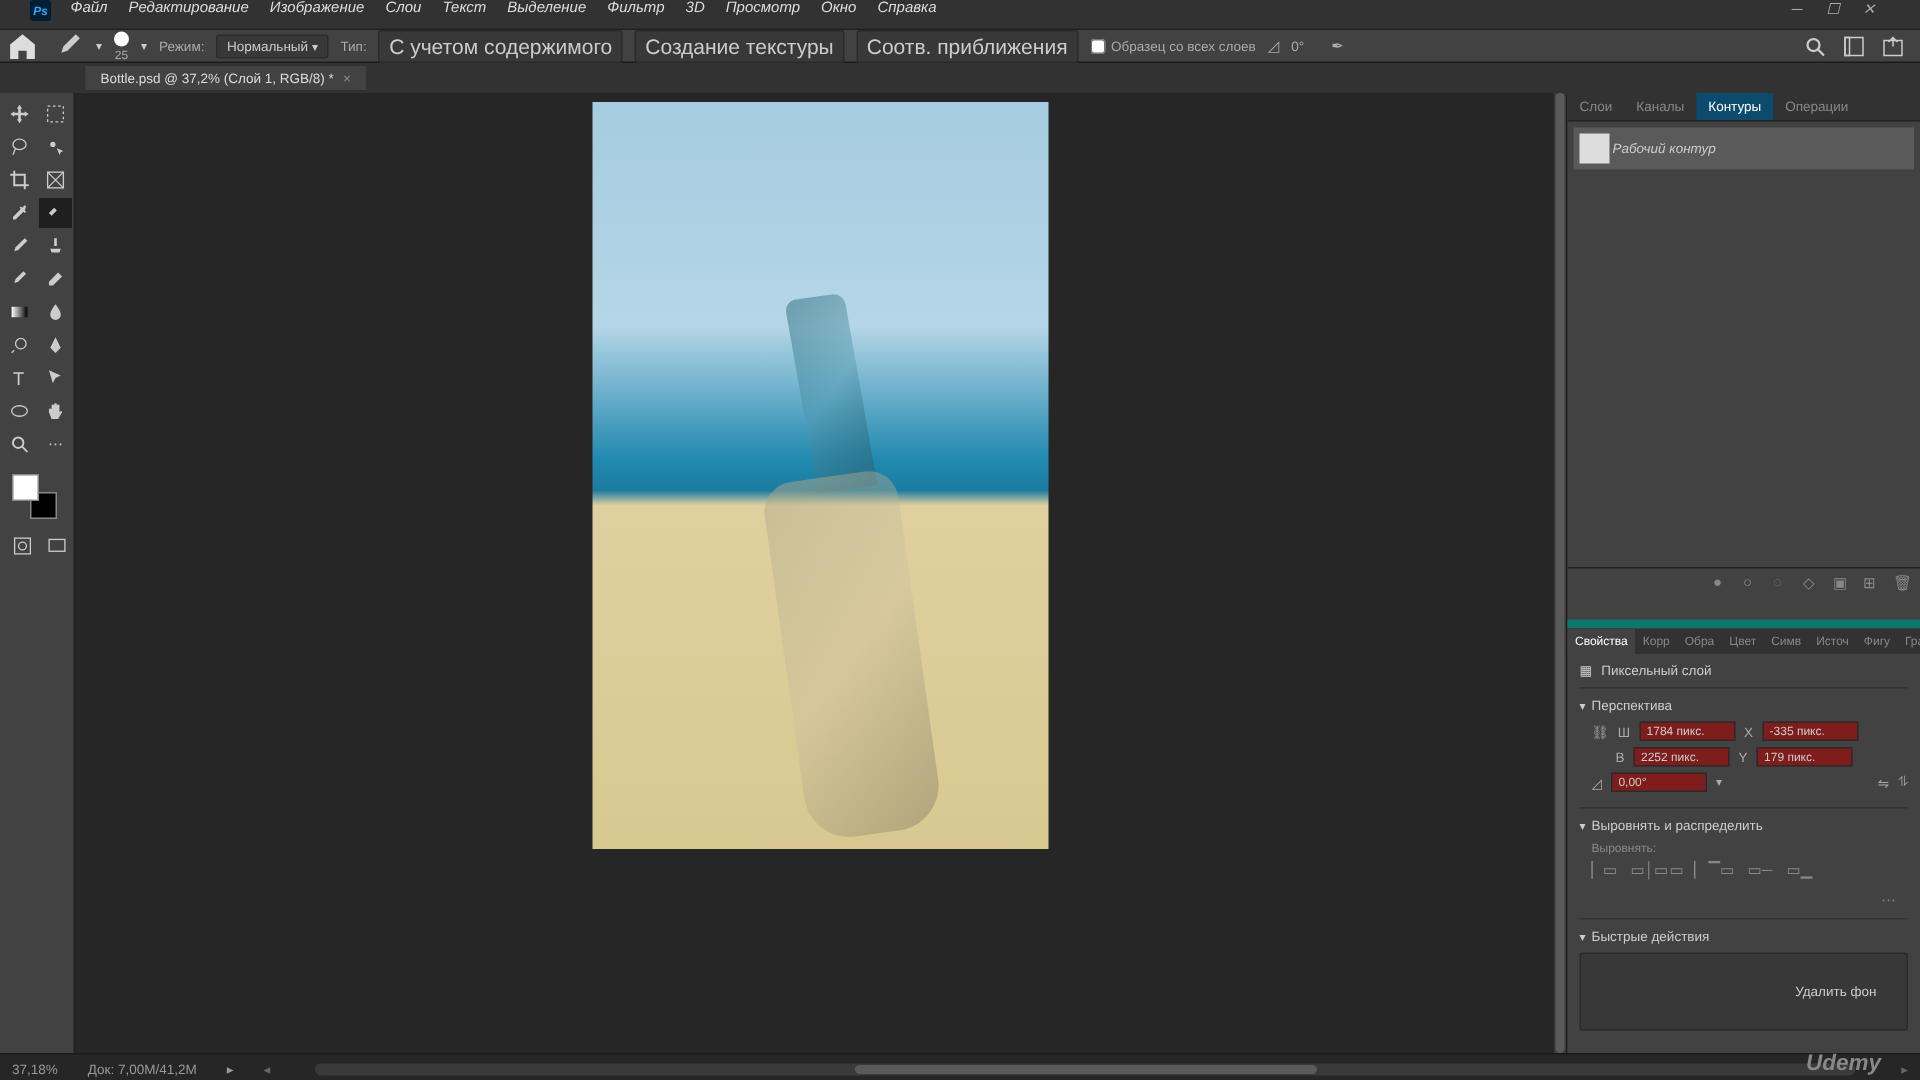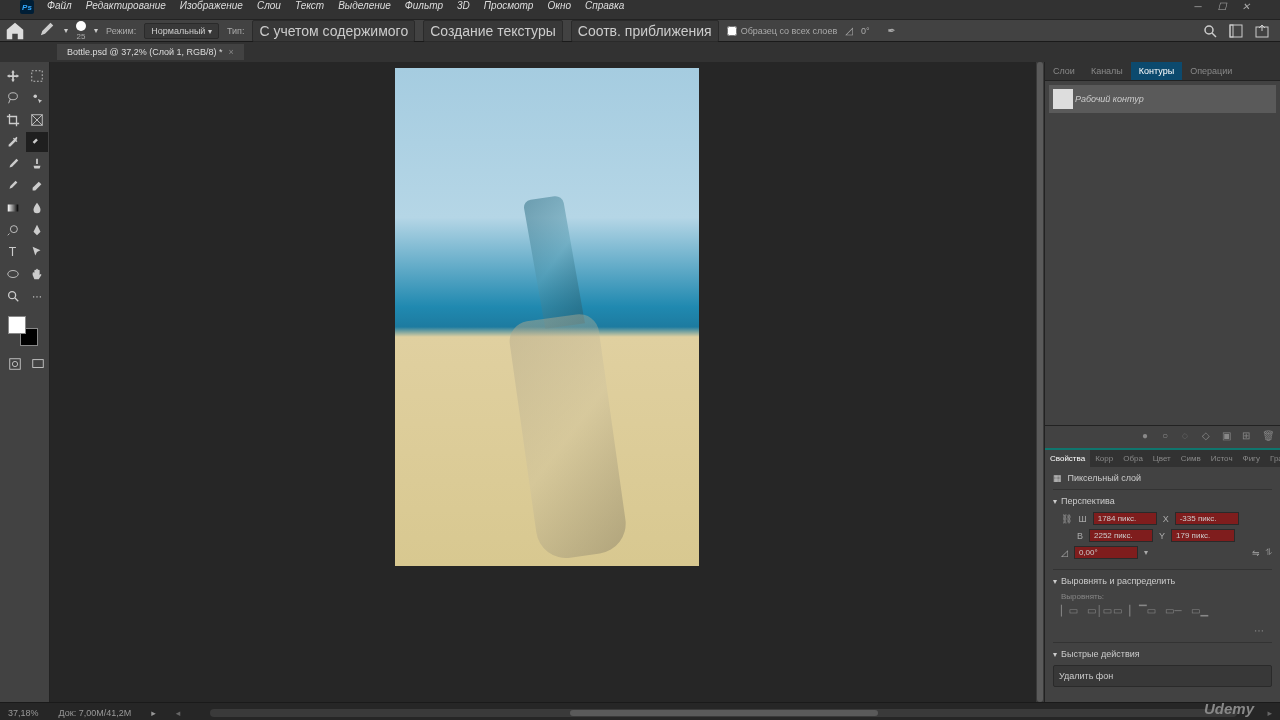--- a/index.html
+++ b/index.html
@@ -54,33 +54,33 @@
 .panel-tab { padding: 4px 8px; font-size: 9px; color: #888; cursor: pointer; }
 .panel-tab.active { color: #fff; background: #0c4a6e; }
 .panel-body { flex: 1; padding: 4px; }
 .path-item { display: flex; align-items: center; gap: 2px; padding: 4px; background: #5a5a5a; }
 .path-thumb { width: 20px; height: 20px; background: #ddd; }
 .path-name { font-size: 9px; font-style: italic; color: #ccc; }
 
 .panel-bottom-icons { display: flex; justify-content: flex-end; gap: 6px; padding: 4px; border-top: 1px solid #222; }
 .pb-icon { width: 14px; height: 14px; color: #888; cursor: pointer; }
 
-.props-panel { border-top: 2px solid #0f766e; }
+.props-panel { border-top: 6px solid #0f766e; margin-top: 12px; }
 .props-tabs { display: flex; background: #323232; overflow: hidden; }
 .props-tab { padding: 4px 5px; font-size: 8px; color: #888; cursor: pointer; white-space: nowrap; }
 .props-tab.active { color: #fff; background: #424242; }
 .props-body { padding: 6px 8px; }
 .props-header { display: flex; align-items: center; gap: 6px; font-size: 9px; color: #ccc; margin-bottom: 6px; }
 .props-section { border-top: 1px solid #333; padding: 6px 0; }
 .props-section-title { font-size: 9px; color: #ccc; margin-bottom: 6px; display: flex; align-items: center; gap: 4px; }
 .props-row { display: flex; align-items: center; gap: 6px; font-size: 9px; color: #aaa; margin-bottom: 4px; padding-left: 8px; }
 .props-input { background: #7f1d1d; border: 1px solid #2a2a2a; padding: 1px 4px; width: 64px; font-size: 8px; color: #ccc; }
 .align-row { display: flex; gap: 10px; padding: 4px 8px; }
 .align-btn { width: 16px; height: 16px; color: #888; cursor: pointer; }
-.quick-btn { background: #383838; border: 1px solid #2a2a2a; padding: 5px; text-align: left; font-size: 9px; color: #ccc; margin: 3px 0; cursor: pointer; border-radius: 2px; }
+.quick-btn { background: #383838; border: 1px solid #2a2a2a; padding: 20px; text-align: right; font-size: 9px; color: #ccc; margin: 3px 0; cursor: pointer; border-radius: 2px; }
 
 .statusbar { height: 20px; background: #262626; display: flex; align-items: center; padding: 0 8px; font-size: 9px; color: #999; gap: 20px; border-top: 1px solid #1a1a1a; }
 .scroll-h { flex: 1; height: 8px; background: #3a3a3a; margin: 0 10px; position: relative; border-radius: 4px; }
 .scroll-h-thumb { position: absolute; height: 6px; top: 1px; background: #5a5a5a; border-radius: 3px; }
 .udemy { position: absolute; right: 26px; bottom: 3px; color: #888; font-size: 15px; font-weight: bold; font-style: italic; }
 .chevron { font-size: 8px; }
 </style>
 </head>
 <body>
 

